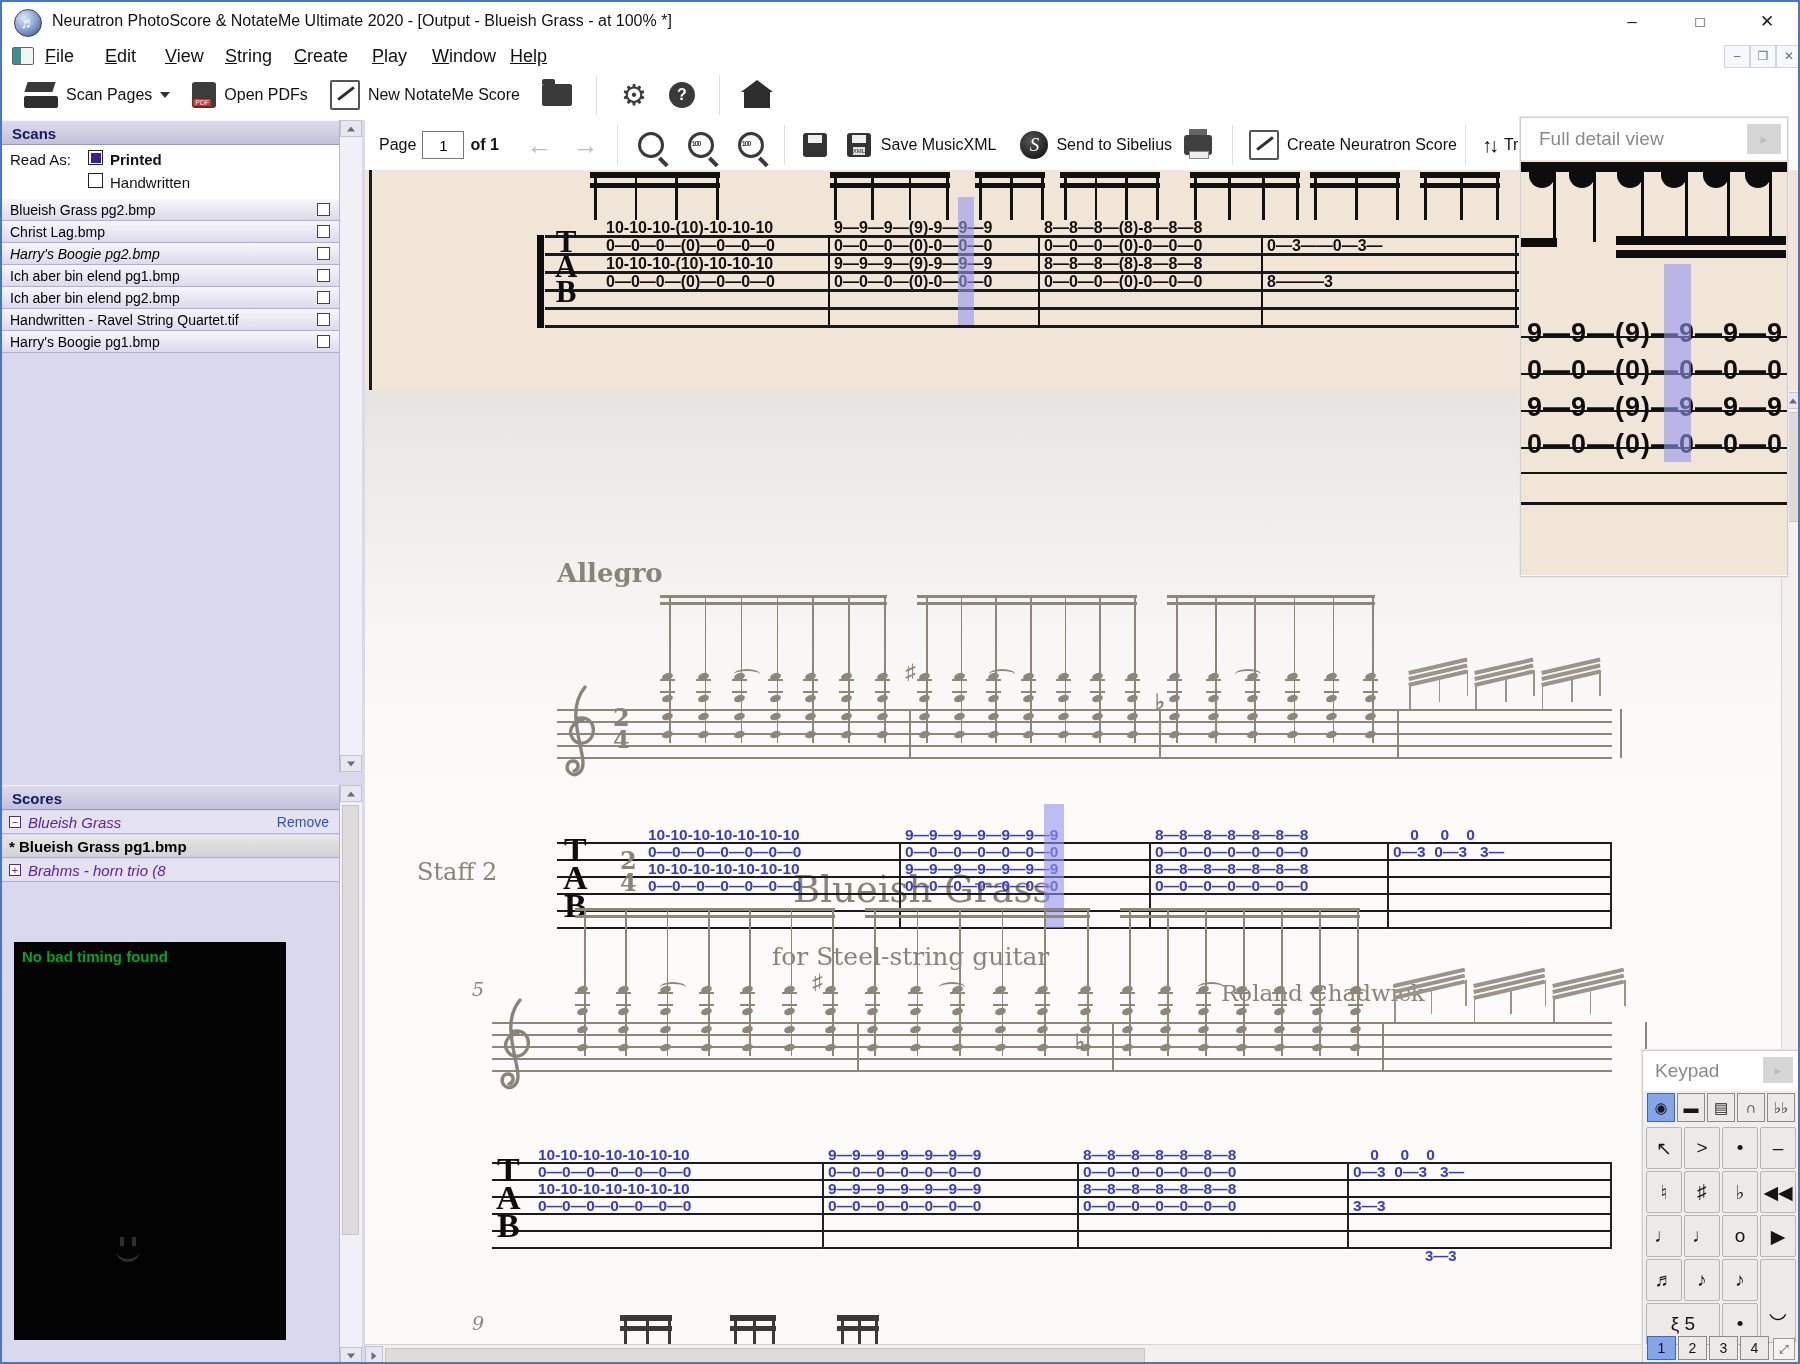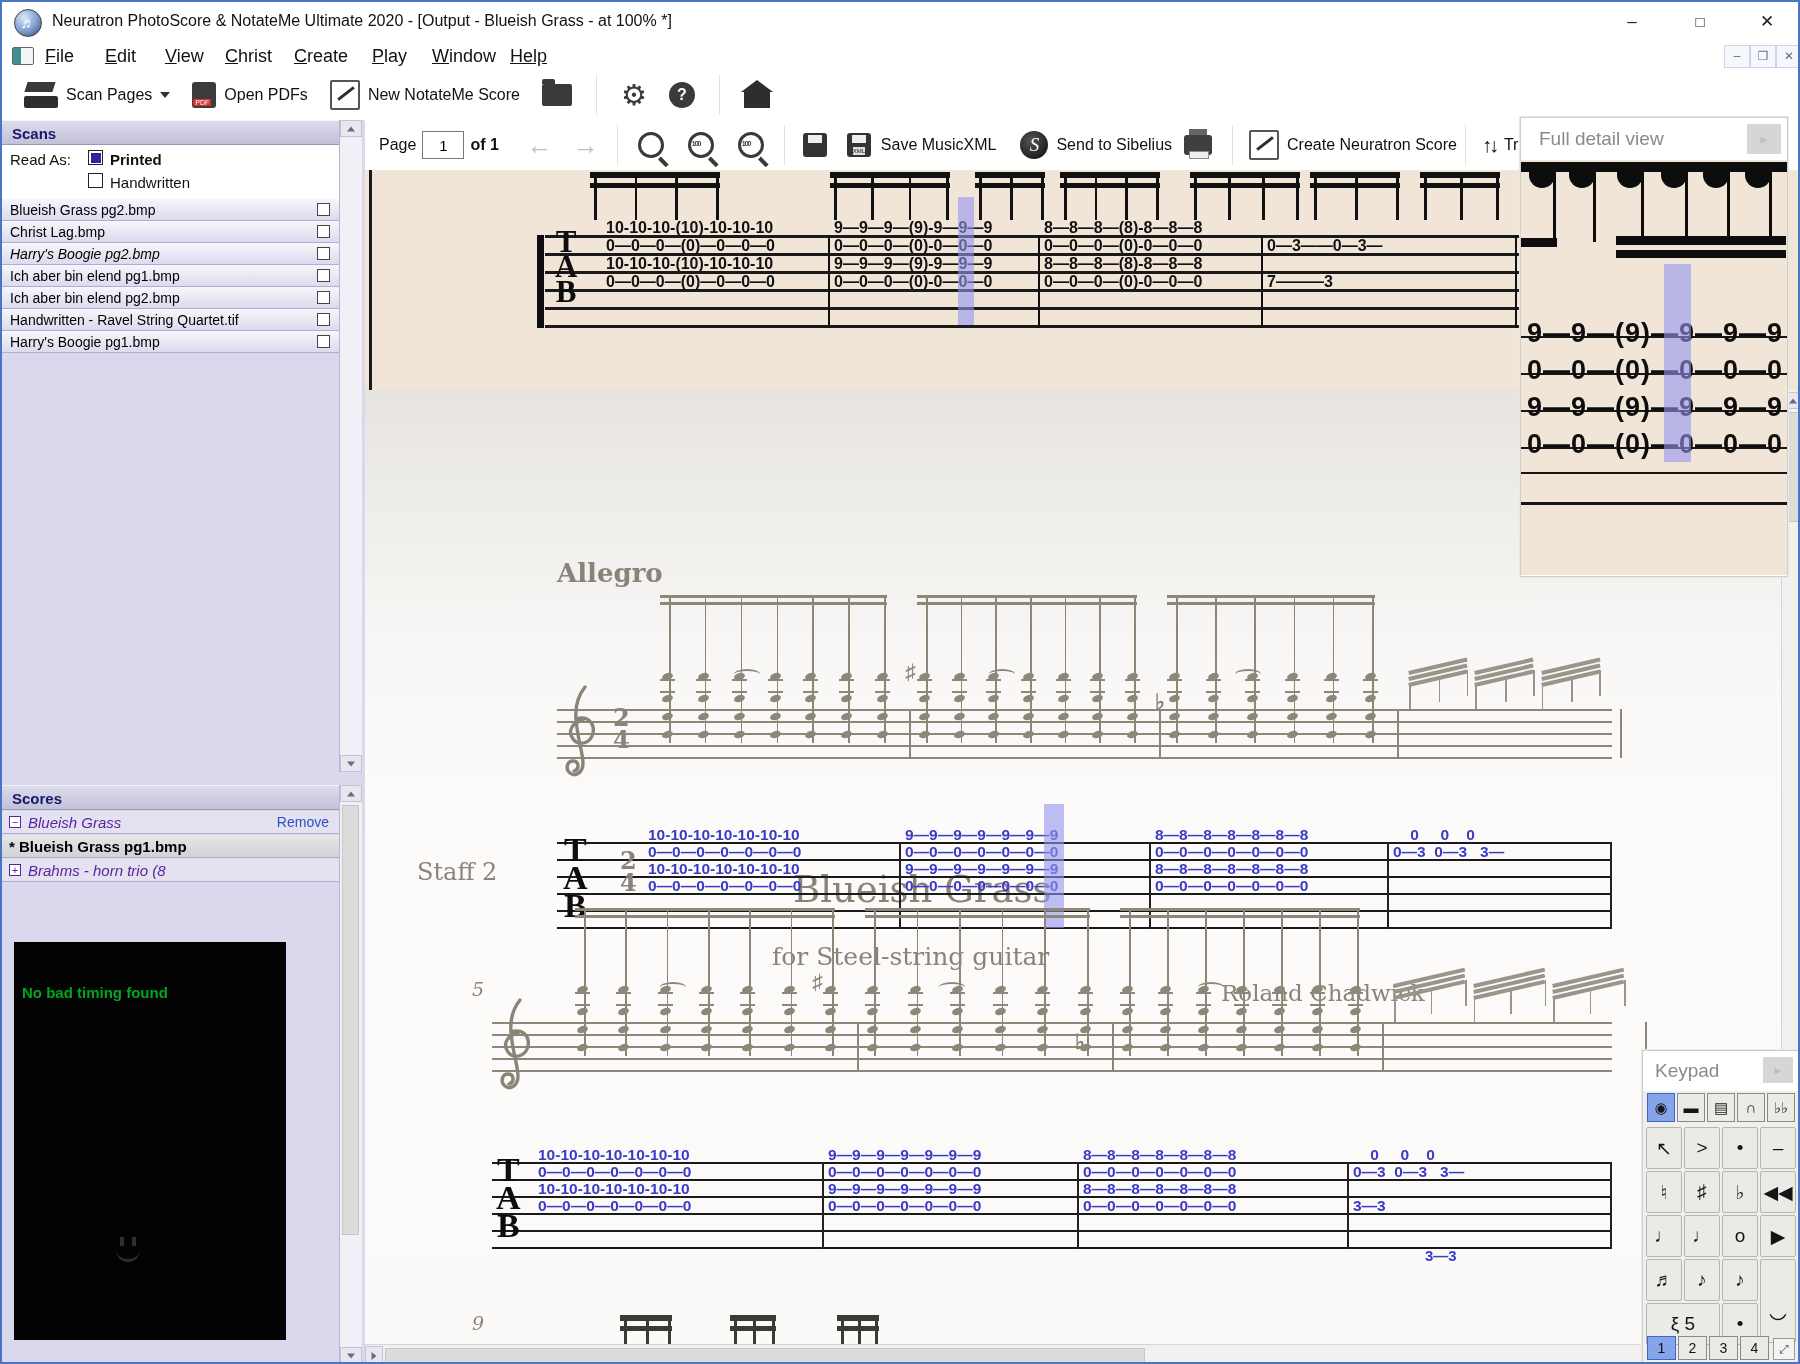--- a/index.html
+++ b/index.html
@@ -57,21 +57,21 @@
   .score-row{left:0;width:337px;height:23px;border-bottom:1px solid #b0aecd;font-size:15px;line-height:23px;box-sizing:border-box;}
   .tree-box{position:absolute;left:7px;top:5px;width:12px;height:12px;border:1px solid #5a23a0;background:#fff;
     color:#5a23a0;font-size:11px;line-height:10px;text-align:center;box-sizing:border-box;}
   .score-name{color:#5a23a0;font-style:italic;margin-left:26px;}
   .remove-link{position:absolute;right:10px;top:0;color:#2a50c8;font-size:14px;}
   
   .btn-panel-title{background:#fff;color:#8a8a8a;font-size:18px;border:1px solid #d8d8d8;box-sizing:border-box;}
   .mini-close{position:absolute;right:4px;top:5px;width:36px;height:28px;background:#e6e6e6;color:#c2c2c2;
     font-size:15px;text-align:center;line-height:28px;}
   .bt-body{background:#030303;}
-  .bt-msg{position:absolute;left:8px;top:6px;color:#00a520;font-size:15px;font-weight:bold;margin-top:36px;}
+  .bt-msg{position:absolute;left:8px;top:6px;color:#00a520;font-size:15px;font-weight:bold;}
   .smiley{position:absolute;left:100px;top:295px;width:30px;height:22px;}
   .smiley i{position:absolute;top:0;width:4px;height:9px;background:#2e2e2e;}
   .smiley b{position:absolute;left:2px;top:12px;width:24px;height:10px;border-bottom:3px solid #2e2e2e;border-radius:0 0 12px 12px;}
   
   .toolbar2{left:363px;top:118px;width:1437px;height:50px;background:#fff;border-bottom:1px solid #d0d0d0;
     display:flex;align-items:center;font-size:16px;color:#111;}
   .page-input{width:36px;height:24px;border:1px solid #777;text-align:center;font-size:15px;margin:0 6px;}
   .nav-arrow{font-size:26px;color:#b9bdc6;font-weight:bold;margin:0 10px;}
   .mag{width:20px;height:20px;border:3px solid #3a3a3a;border-radius:50%;position:relative;margin:0 12px;}
   .mag:after{content:"";position:absolute;right:-8px;bottom:-8px;width:11px;height:3.5px;background:#3a3a3a;transform:rotate(45deg);}
@@ -163,21 +163,21 @@
     <div class="abs win-btn" style="left:1675px;font-size:15px;">□</div>
     <div class="abs win-btn" style="left:1742px;">✕</div>
   </div>
 
   <div class="abs menubar"></div>
   <div class="abs book-icon"></div>
   <div id="menu-items">
       <div class="abs menu-item" style="left: 40px;">File</div>
       <div class="abs menu-item" style="left: 100px;">Edit</div>
       <div class="abs menu-item" style="left: 160px;">View</div>
-      <div class="abs menu-item" style="left: 220px;">Christ</div>
+      <div class="abs menu-item" style="left: 220px;">String</div>
       <div class="abs menu-item" style="left: 289px;">Create</div>
       <div class="abs menu-item" style="left: 367px;">Play</div>
       <div class="abs menu-item" style="left: 427px;">Window</div>
       <div class="abs menu-item" style="left: 505px; text-decoration: underline;">Help</div>
     </div>
   <div class="abs mdi-btn" style="left:1722px;">–</div>
   <div class="abs mdi-btn" style="left:1748px;">❐</div>
   <div class="abs mdi-btn" style="left:1774px;">✕</div>
 
   <div class="abs toolbar">
@@ -384,21 +384,21 @@
         <div class="tabrow" style="left: 6px; top: 0px; font-size: 16px; color: rgb(17, 17, 17);">8—8—8—(8)-8—8—8</div>
         <div class="tabrow" style="left: 6px; top: 18px; font-size: 16px; color: rgb(17, 17, 17);">0—0—0—(0)-0—0—0</div>
         <div class="tabrow" style="left: 6px; top: 36px; font-size: 16px; color: rgb(17, 17, 17);">8—8—8—(8)-8—8—8</div>
         <div class="tabrow" style="left: 6px; top: 54px; font-size: 16px; color: rgb(17, 17, 17);">0—0—0—(0)-0—0—0</div>
       </div>
       <div class="barline" style="left: 896px; top: 65px; width: 2px; height: 92.5px; background: rgb(17, 17, 17);"></div>
       <div class="abs" style="left: 896px; top: 49px; width: 254px; height: 92px;">
         <div class="tabrow" style="left: 6px; top: 0px; font-size: 16px; color: rgb(17, 17, 17);"></div>
         <div class="tabrow" style="left: 6px; top: 18px; font-size: 16px; color: rgb(17, 17, 17);">0—3——0—3—</div>
         <div class="tabrow" style="left: 6px; top: 36px; font-size: 16px; color: rgb(17, 17, 17);"></div>
-        <div class="tabrow" style="left: 6px; top: 54px; font-size: 16px; color: rgb(17, 17, 17);">7———3</div>
+        <div class="tabrow" style="left: 6px; top: 54px; font-size: 16px; color: rgb(17, 17, 17);">8———3</div>
       </div>
       <div class="barline" style="left: 1150px; top: 65px; width: 2px; height: 92.5px; background: rgb(17, 17, 17);"></div>
       <div class="abs" style="left: 172px; top: 65px; width: 7px; height: 93px; background: rgb(13, 13, 13);"></div>
     </div>
 
   <div class="abs playbar"></div>
   <div class="abs play-tri" style="left:381px;top:397px;"></div>
   <div class="abs stop-sq" style="left:411px;top:397px;"></div>
 
   <div class="abs output" id="output">

